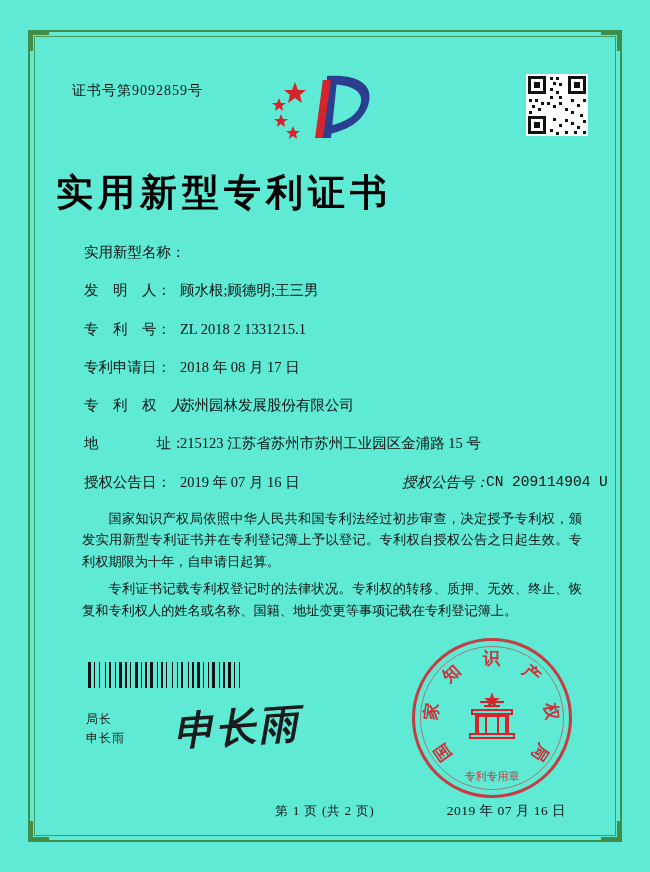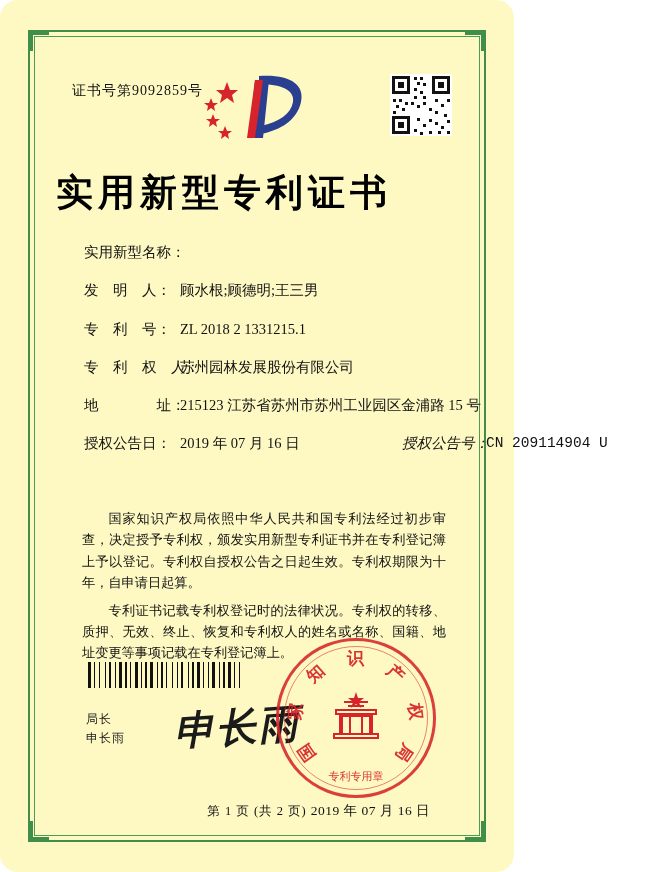--- a/index.html
+++ b/index.html
@@ -9,24 +9,23 @@
   }
   body {
     width: 650px;
     height: 872px;
     font-family: "Liberation Serif", serif;
     color: #1a1a1a;
     overflow: hidden;
   }
   .page {
     position: relative;
-    width: 514px;
+    width: 650px;
     height: 872px;
-    background: #fef9c3;
-    border-radius: 18px;
+    background: #5eead4;
   }
   
   .border-outer {
     position: absolute;
     left: 28px;
     top: 30px;
     right: 28px;
     bottom: 30px;
     border: 2px solid #3f8f4a;
     box-sizing: border-box;
@@ -360,20 +359,24 @@
       </div>
       <div class="field-row">
         <span class="field-label">发　明　人：</span>
         <span class="field-value">顾水根;顾德明;王三男</span>
       </div>
       <div class="field-row">
         <span class="field-label">专　利　号：</span>
         <span class="field-value">ZL 2018 2 1331215.1</span>
       </div>
       <div class="field-row">
+        <span class="field-label">专利申请日：</span>
+        <span class="field-value">2018 年 08 月 17 日</span>
+      </div>
+      <div class="field-row">
         <span class="field-label">专　利　权　人：</span>
         <span class="field-value">苏州园林发展股份有限公司</span>
       </div>
       <div class="field-row">
         <span class="field-label">地　　　　址：</span>
         <span class="field-value">215123 江苏省苏州市苏州工业园区金浦路 15 号</span>
       </div>
       <div class="field-row split">
         <span class="field-label">授权公告日：</span>
         <span class="field-value">2019 年 07 月 16 日</span>

